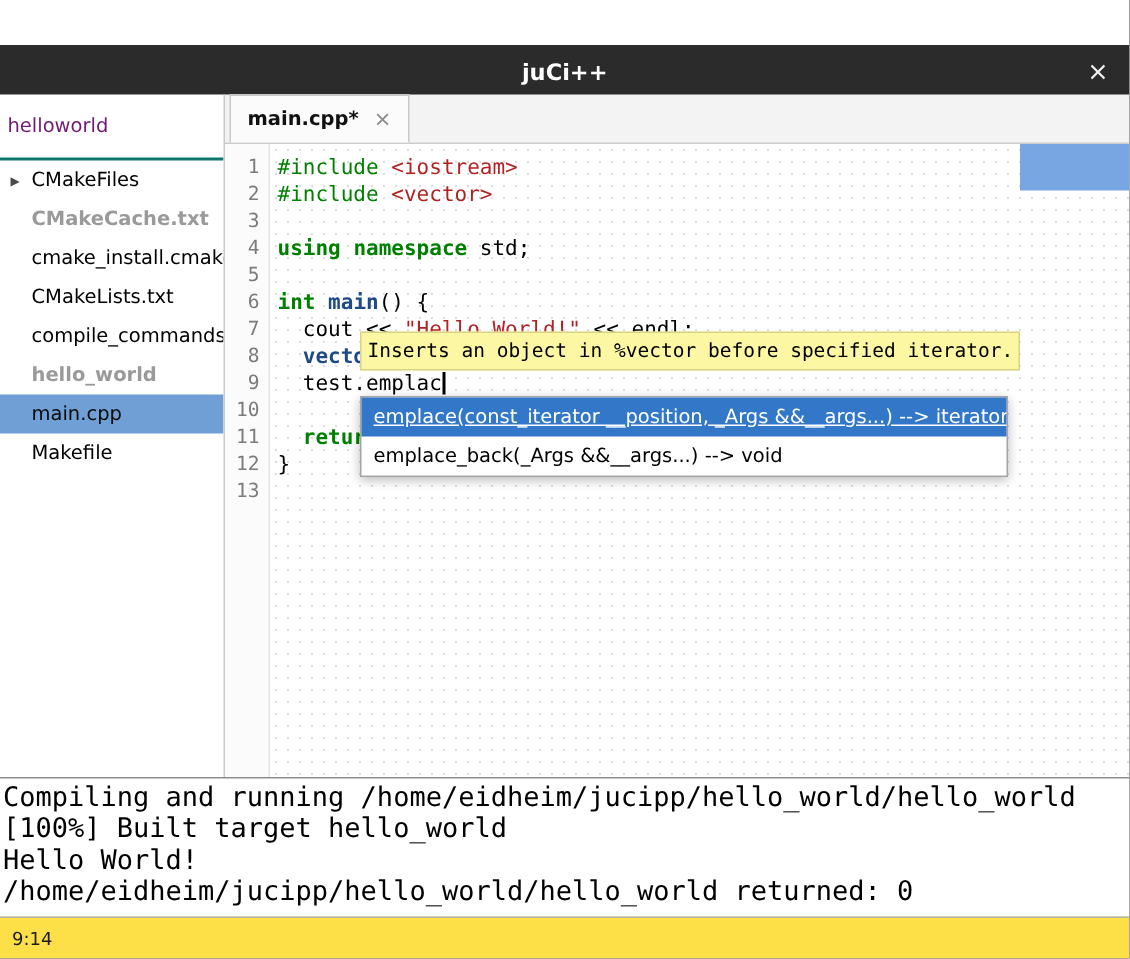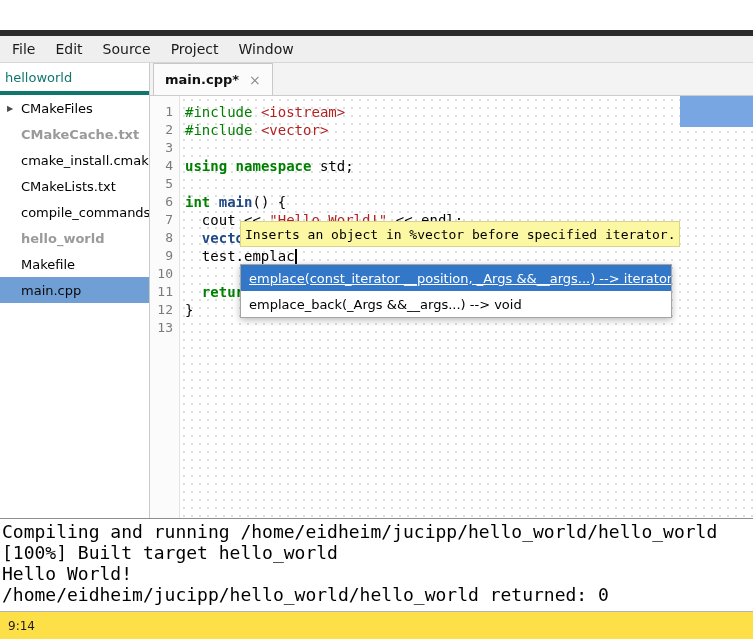--- a/index.html
+++ b/index.html
@@ -32,22 +32,22 @@
   }
   .menu-item { display:flex; align-items:center; padding:0 10px; }
 
   
   .sidebar {
     position:absolute; left:0; top:63px; width:150px; height:455px;
     background:#fff; border-right:1px solid #c9c9c9;
     font-size:13px; overflow:hidden;
   }
   .tree-root {
-    height:32px; display:flex; align-items:center; padding-left:5px;
-    color:#0f766e; border-bottom:4px solid #0f766e; white-space:nowrap;
+    height:44px; display:flex; align-items:center; padding-left:5px;
+    color:#701a75; border-bottom:2px solid #0f766e; white-space:nowrap;
   }
   .tree-item {
     height:26px; display:flex; align-items:center; padding-left:21px;
     position:relative; color:#000; white-space:nowrap; overflow:hidden;
   }
   .tree-item.muted { color:#9a9a9a;font-weight:bold; }
   .tree-item.selected { background:var(--accent-selection,#6f9fd4); color:#0a0a0a; }
   .expander { position:absolute; left:7px; font-size:8px; color:#4a4a4a; }
 
   
@@ -133,27 +133,20 @@
 </head>
 <body>
 
 <div class="window">
 
   <div class="titlebar">
     <span>juCi++</span>
     <span class="close-btn">×</span>
   </div>
 
-  <nav class="menubar">
-      <div class="menu-item">File</div>
-      <div class="menu-item">Edit</div>
-      <div class="menu-item">Source</div>
-      <div class="menu-item">Project</div>
-      <div class="menu-item">Window</div>
-    </nav>
 
   <aside class="sidebar">
     <div class="tree-root">helloworld</div>
     <div>
         <div class="tree-item">
           <span class="expander">▶</span>
           <span>CMakeFiles</span>
         </div>
         <div class="tree-item muted">
           <span>CMakeCache.txt</span>
@@ -163,25 +156,25 @@
         </div>
         <div class="tree-item">
           <span>CMakeLists.txt</span>
         </div>
         <div class="tree-item">
           <span>compile_commands.</span>
         </div>
         <div class="tree-item muted">
           <span>hello_world</span>
         </div>
-        <div class="tree-item">
-          <span>Makefile</span>
-        </div>
         <div class="tree-item selected">
           <span>main.cpp</span>
+        </div>
+        <div class="tree-item">
+          <span>Makefile</span>
         </div>
       </div>
   </aside>
 
   <div class="tabbar">
     <div class="tab">
       <span>main.cpp*</span>
       <span class="tab-close">×</span>
     </div>
   </div>

